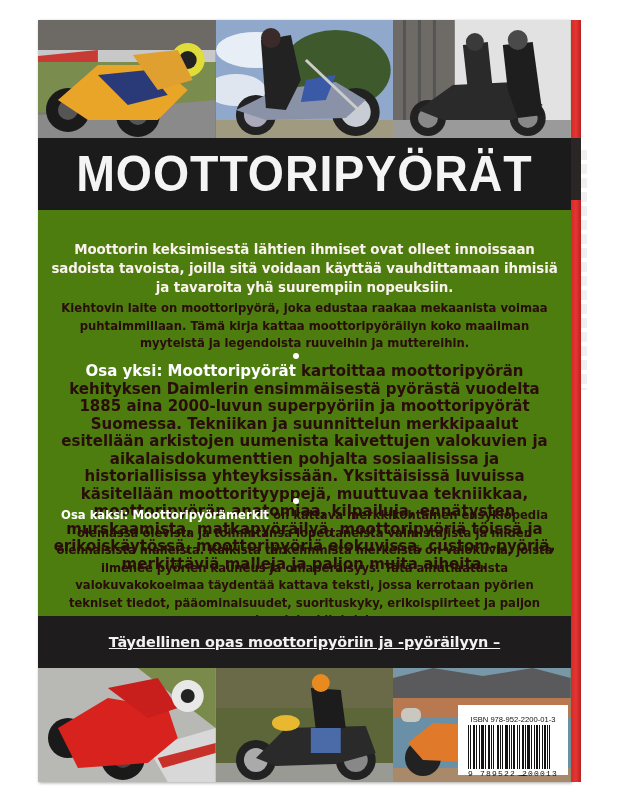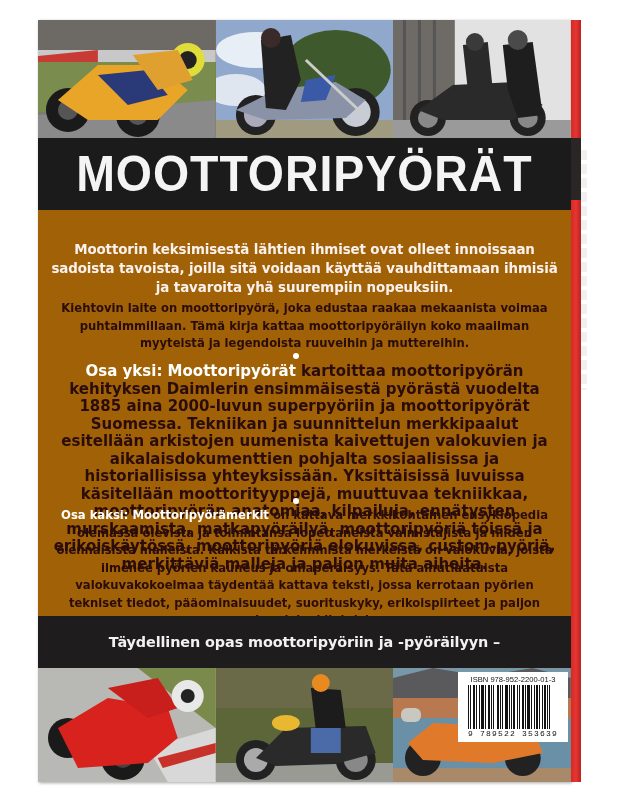--- a/index.html
+++ b/index.html
@@ -2,21 +2,21 @@
 <html><head>
   <meta charset="utf-8">
   <style>
     html, body { margin: 0; padding: 0; }
     body {
       width: 618px; height: 800px; background: #ffffff; position: relative; overflow: hidden;
       font-family: "DejaVu Sans", sans-serif;
     }
     .book {
       position: absolute; left: 38px; top: 20px; width: 533px; height: 762px;
-      background: #a16207; box-shadow: 1px 1px 3px rgba(0,0,0,0.35);
+      background: #4d7c0f; box-shadow: 1px 1px 3px rgba(0,0,0,0.35);
     }
     .spine-edge {
       position: absolute; left: 571px; top: 20px; width: 10px; height: 762px;
       background: linear-gradient(to right, #d62a28 0%, #e63532 50%, #b82220 100%);
     }
     .spine-edge-dark {
       position: absolute; left: 571px; top: 138px; width: 10px; height: 62px; background: #2a2626;
     }
     .spine-ghost {
       position: absolute; left: 581px; top: 150px; width: 6px; height: 240px;
@@ -56,26 +56,26 @@
     }
     .dot1 { top: 143px; }
     .dot2 { top: 288px; }
     
     .tag-band {
       position: absolute; left: 0; top: 596px; width: 533px; height: 52px; background: #1e1c1c;
       display: flex; align-items: center; justify-content: center;
     }
     .tagline {
       color: #f2f2f2; text-align: center; font-family: "DejaVu Sans", sans-serif; font-weight: bold;
-      font-size: 14.4px; line-height: 18px; letter-spacing: -0.1px;
+      font-size: 14.4px; line-height: 18px; letter-spacing: -0.1px; text-decoration: underline;
     }
     
     .barcode {
-      position: absolute; left: 420px; top: 652px; width: 110px; height: 70px; background: #ffffff;
-      padding: 3px 4px; box-sizing: border-box;
+      position: absolute; left: 420px; top: 685px; width: 110px; height: 70px; background: #ffffff;
+      padding: 10px 4px; box-sizing: border-box;
     }
     .isbn { font-family: "Liberation Sans", sans-serif; font-size: 7.6px; color: #111; text-align: center; line-height: 9px; }
     .bars { height: 44px; margin: 1px 2px 0 6px; display: flex; align-items: stretch; }
     .bars span { display: block; background: #111; height: 100%; }
     .ean { font-family: "Liberation Mono", monospace; font-size: 8px; color: #111; letter-spacing: 1.2px; line-height: 9px; text-align: center; }
   </style>
 </head>
 <body>
 
 <div class="book">
@@ -233,19 +233,19 @@
         <span style="width:3px;margin-right:1px"></span>
       <span style="width:1px;margin-right:2px"></span>
         <span style="width:1px;margin-right:1px"></span>
       <span style="width:2px;margin-right:1px"></span>
         <span style="width:1px;margin-right:2px"></span>
       <span style="width:1px;margin-right:1px"></span>
         <span style="width:2px;margin-right:1px"></span>
       <span style="width:1px;margin-right:1px"></span>
         <span style="width:1px;margin-right:0"></span>
     </div>
-    <div class="ean">9 789522 353639</div>
+    <div class="ean">9 789522 200013</div>
   </div>
 </div>
 
 <div class="spine-edge"></div>
 <div class="spine-edge-dark"></div>
 <div class="spine-ghost"></div>
 
 </body></html>

